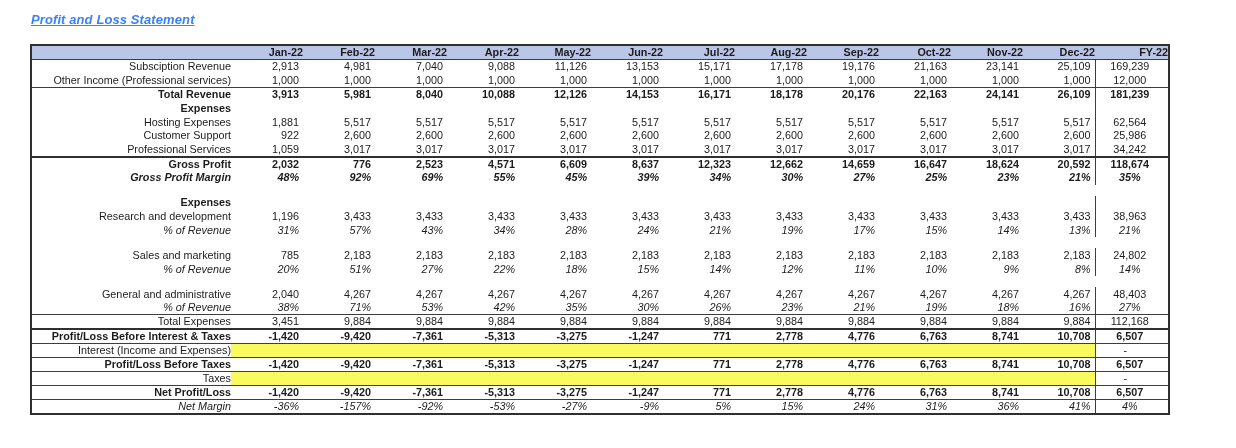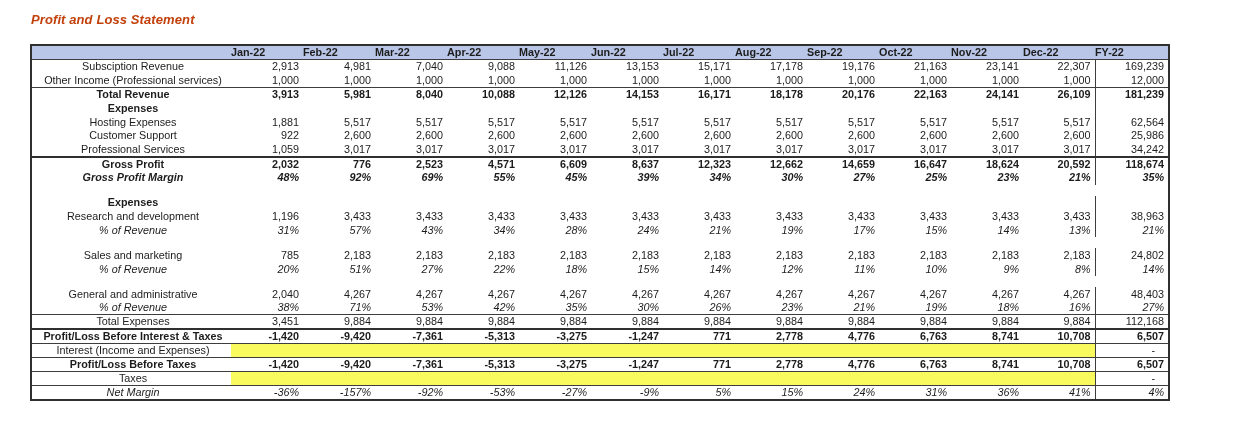--- a/index.html
+++ b/index.html
@@ -8,54 +8,54 @@
     width: 1236px; height: 448px;
     background: #ffffff;
     font-family: "Liberation Sans", sans-serif;
     color: #1c1c1c;
     overflow: hidden;
   }
   .sheet { position: relative; width: 1236px; height: 448px; }
   .sheet-title {
     position: absolute; left: 31px; top: 12px;
     font-size: 13px; font-weight: bold; font-style: italic;
-    color: #c2410c;
+    text-decoration: underline; color: #3b82f6;
     letter-spacing: 0.1px;
   }
   table.pnl {
     position: absolute; left: 30px; top: 44px;
     border-collapse: collapse; table-layout: fixed;
     border: 2px solid var(--border-dark);
   }
   col.c-label { width: 200px; }
   col.c-month { width: 72px; }
   col.c-fy    { width: 74px; }
   td {
     height: 13.9px; line-height: 13px;
     font-size: 10.8px;
     padding: 0 4px 0 0;
     white-space: nowrap; overflow: hidden;
     vertical-align: middle;
   }
-  td.lbl { text-align: center; padding-left: 3px; padding-right: 0; }
+  td.lbl { text-align: right; padding-left: 3px; padding-right: 0; }
   td.num { text-align: right; }
   thead td {
     background: var(--header-bg);
-    font-weight: bold; text-align: left;
+    font-weight: bold; text-align: right;
     border-bottom: 1px solid var(--border-thin);
     padding: 0;
   }
   tr.bold td { font-weight: bold; }
   tr.bold-italic td { font-weight: bold; font-style: italic; }
   tr.italic td { font-style: italic; }
   tr.bb-thin > td { border-bottom: 1px solid var(--border-thin); }
   tr.bb-thick > td { border-bottom: 2px solid var(--border-dark); }
   tr.blank td { height: 11px; }
   td.hl { background: var(--highlight); }
-  td.fy { border-left: 1px solid var(--border-thin); }
+  td.fy { border-left: 1px solid var(--border-thin); text-align: center; }
   td.dash { padding-right: 13px; }
 </style>
 </head>
 <body>
 
 <div class="sheet">
   <div class="sheet-title">Profit and Loss Statement</div>
 
   <table class="pnl">
     <colgroup>
@@ -99,21 +99,21 @@
           <td class="num">4,981</td>
           <td class="num">7,040</td>
           <td class="num">9,088</td>
           <td class="num">11,126</td>
           <td class="num">13,153</td>
           <td class="num">15,171</td>
           <td class="num">17,178</td>
           <td class="num">19,176</td>
           <td class="num">21,163</td>
           <td class="num">23,141</td>
-          <td class="num">22,307</td>
+          <td class="num">25,109</td>
           <td class="num fy">169,239</td>
         </tr>
         <tr class="normal bb-thin">
           <td class="lbl">Other Income (Professional services)</td>
           <td class="num">1,000</td>
           <td class="num">1,000</td>
           <td class="num">1,000</td>
           <td class="num">1,000</td>
           <td class="num">1,000</td>
           <td class="num">1,000</td>
@@ -431,20 +431,36 @@
           <td class="num hl"></td>
           <td class="num hl"></td>
           <td class="num hl"></td>
           <td class="num hl"></td>
           <td class="num hl"></td>
           <td class="num hl"></td>
           <td class="num hl"></td>
           <td class="num hl"></td>
           <td class="num fy dash">-</td>
         </tr>
+        <tr class="bold bb-thin">
+          <td class="lbl">Net Profit/Loss</td>
+          <td class="num">-1,420</td>
+          <td class="num">-9,420</td>
+          <td class="num">-7,361</td>
+          <td class="num">-5,313</td>
+          <td class="num">-3,275</td>
+          <td class="num">-1,247</td>
+          <td class="num">771</td>
+          <td class="num">2,778</td>
+          <td class="num">4,776</td>
+          <td class="num">6,763</td>
+          <td class="num">8,741</td>
+          <td class="num">10,708</td>
+          <td class="num fy">6,507</td>
+        </tr>
         <tr class="italic">
           <td class="lbl">Net Margin</td>
           <td class="num">-36%</td>
           <td class="num">-157%</td>
           <td class="num">-92%</td>
           <td class="num">-53%</td>
           <td class="num">-27%</td>
           <td class="num">-9%</td>
           <td class="num">5%</td>
           <td class="num">15%</td>

